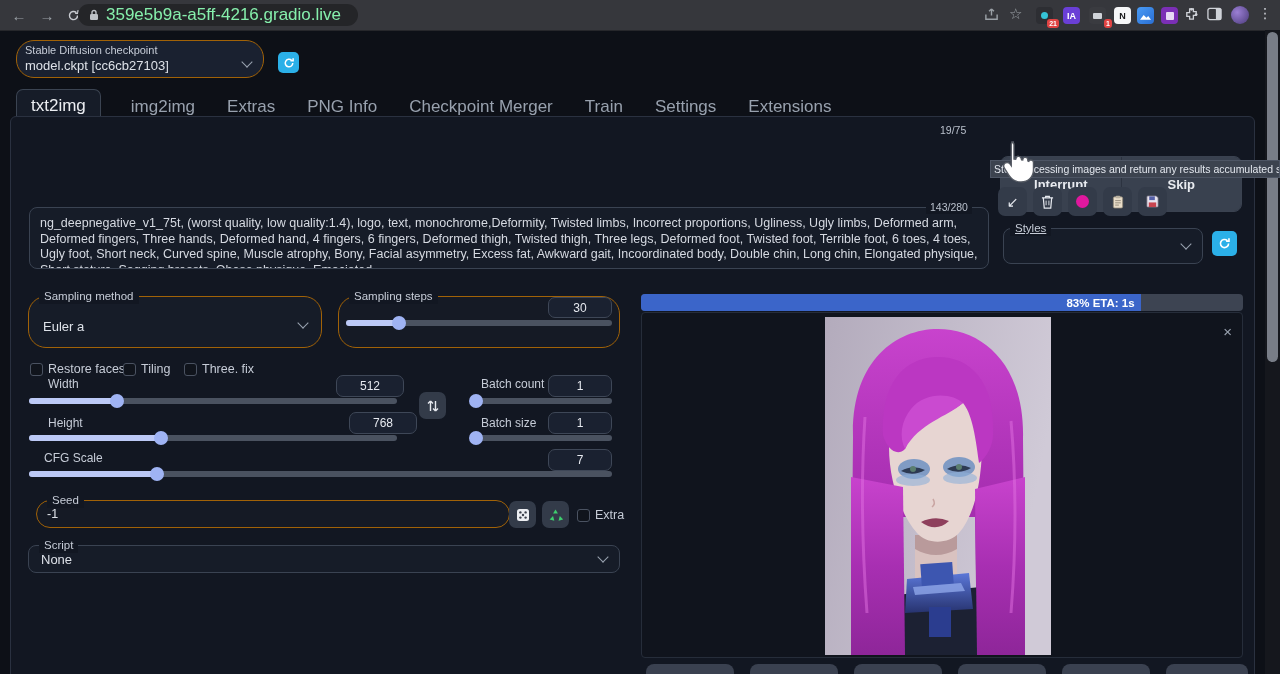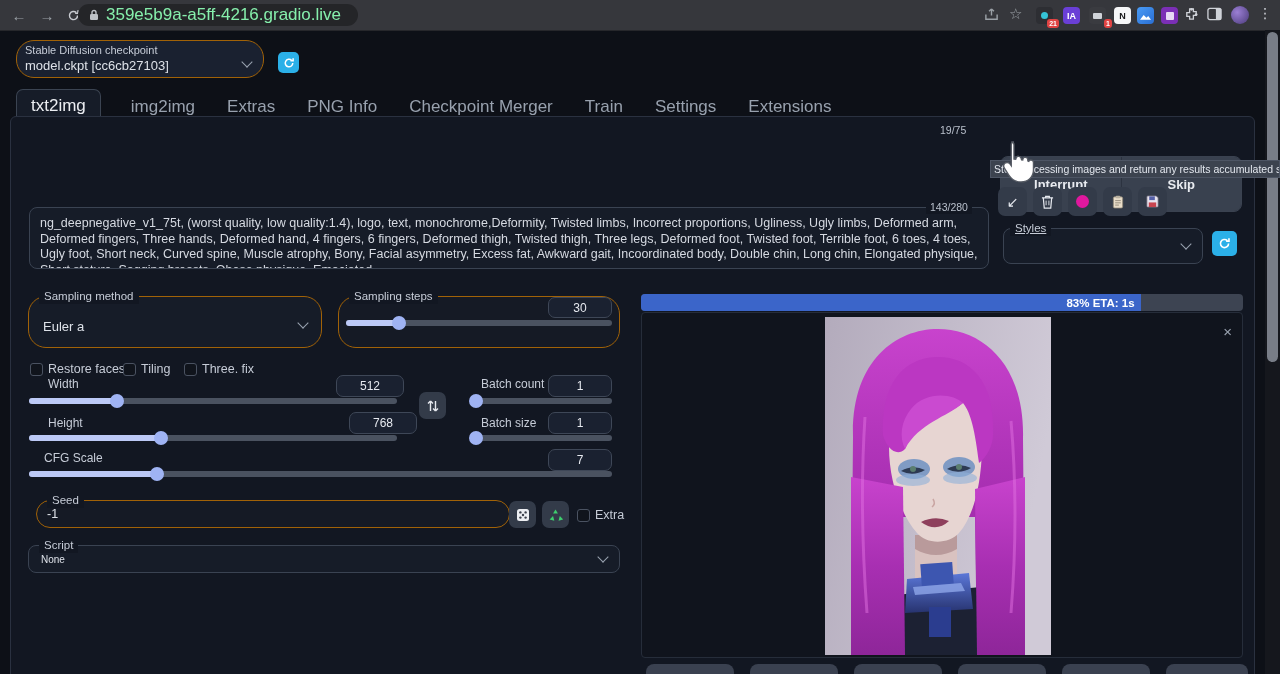--- a/index.html
+++ b/index.html
@@ -304,21 +304,21 @@
         <path d="M10.6 13l2.6-4.5 2.6 4.5z" fill="#3ecf6e" transform="rotate(-15 13.2 10.8)"></path>
       </svg>
   </div>
   <div class="abs" style="left:577px;top:508px;display:flex;align-items:center;gap:5px;">
     <span class="cb"></span>
     <span class="lbl" style="font-size:12.5px;">Extra</span>
   </div>
 
   <div class="abs dd" style="left:28px;top:545px;width:592px;height:28px;">
     <div class="chip">Script</div>
-    <span style="font-size:10px;">None</span>
+    <span style="font-size:13px;">None</span>
     <div class="chev"></div>
   </div>
 
   <div class="abs" style="left:641px;top:294px;width:602px;height:17px;background:#3d4452;border-radius:4px;overflow:hidden;">
     <div style="height: 100%; background: rgb(59, 101, 201); display: flex; align-items: center; justify-content: flex-end; padding-right: 6px; box-sizing: border-box; width: 83%;">
       <span style="font-size:11.5px;font-weight:bold;color:#fff;white-space:nowrap;">83% ETA: 1s</span>
     </div>
   </div>
 
   <div class="abs" style="left:641px;top:312px;width:602px;height:346px;background:#10141d;border:1px solid #262d3a;border-radius:4px;box-sizing:border-box;">

